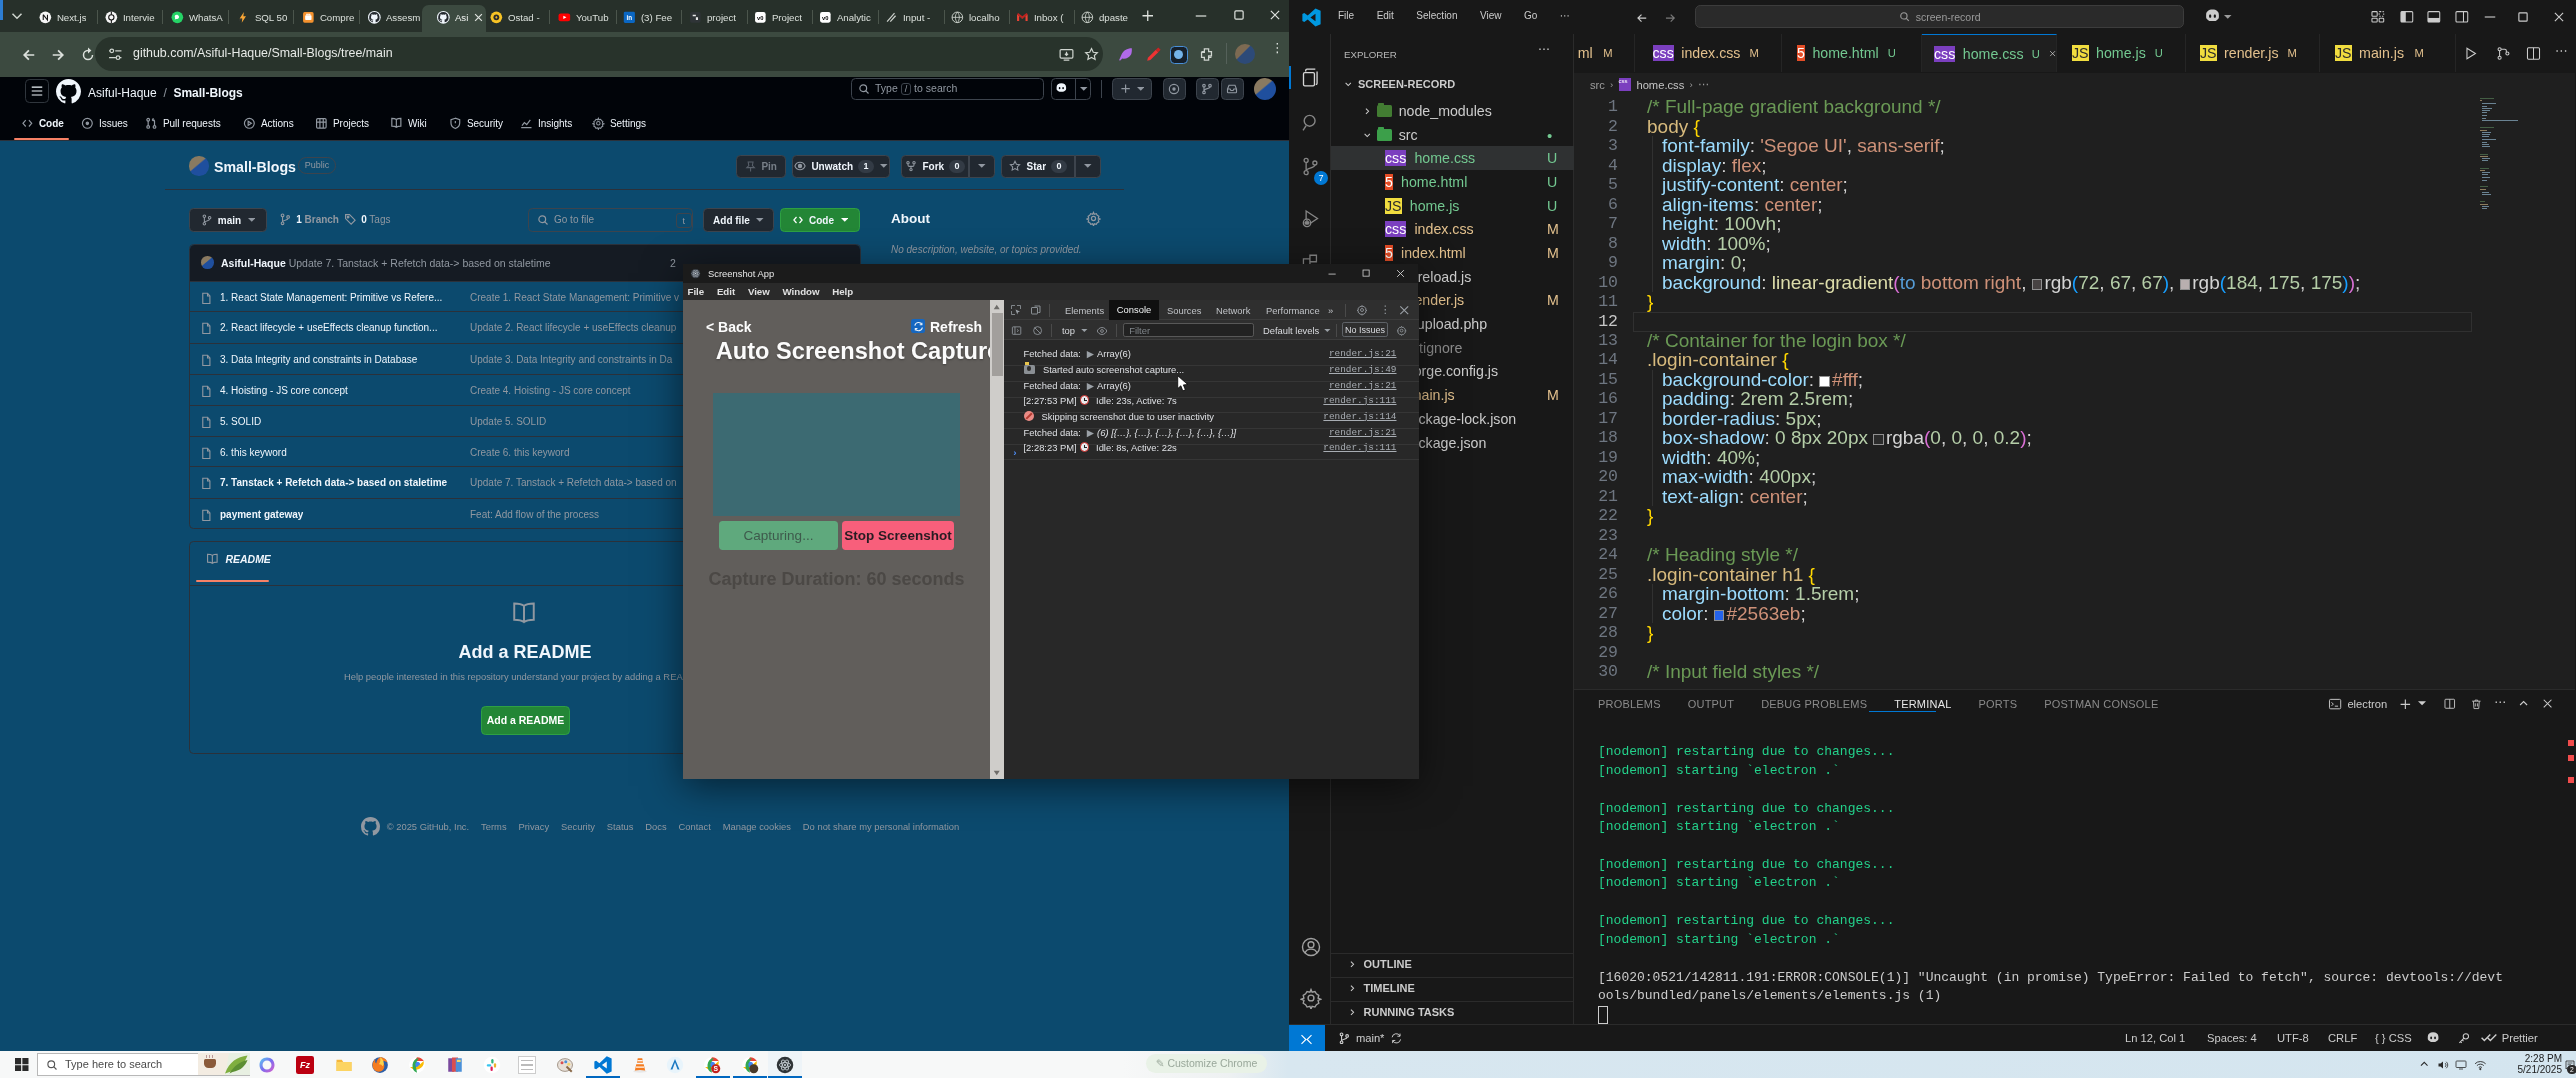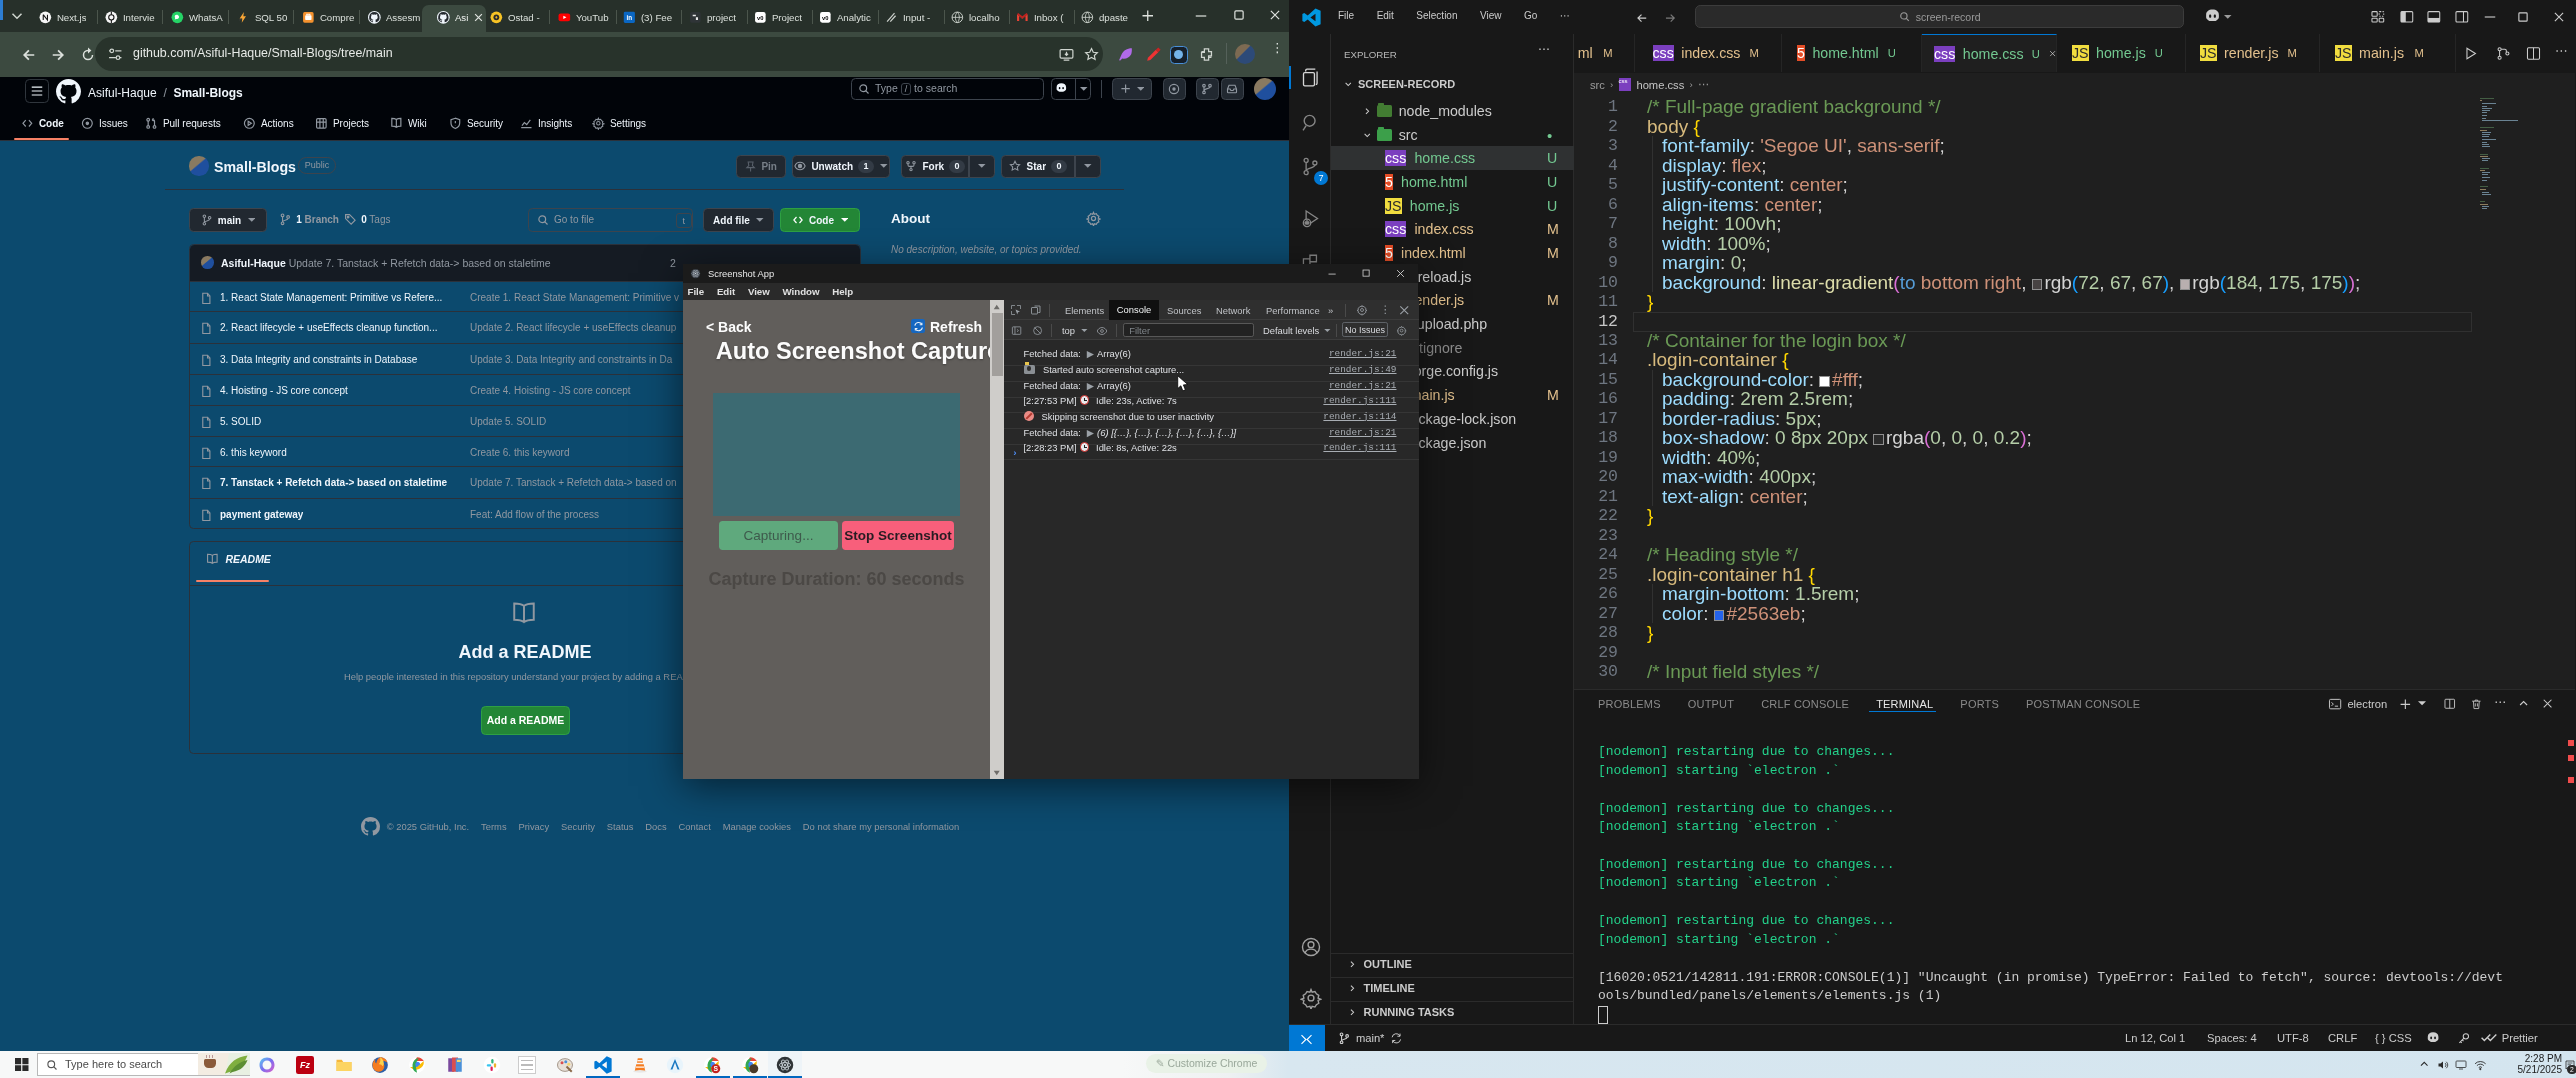--- a/index.html
+++ b/index.html
@@ -910,21 +910,21 @@
     <div class="a" style="left:1191px;top:201px;width:5.2px;height:1.3px;background:#4e6e4e;opacity:.8;"></div>
     <div class="a" style="left:1191px;top:204px;width:7.5px;height:1.3px;background:#a8946e;opacity:.8;"></div>
     <div class="a" style="left:1193px;top:206px;width:6.7px;height:1.3px;background:#7d9cb0;opacity:.8;"></div>
     <div class="a" style="left:1193px;top:208px;width:5.2px;height:1.3px;background:#7d9cb0;opacity:.8;"></div>
     <div class="a" style="left:1191px;top:210px;width:0px;height:1.3px;background:#a8946e;opacity:.8;"></div>
 
   <div class="a" style="left:285px;top:689px;width:1001px;height:335px;background:#181818;border-top:0.7px solid #2b2b2b;"></div>
   <div class="a flex" style="left:309px;top:689px;height:30px;gap:27px;font-size:11px;color:#8a8a8a;letter-spacing:0.2px;">
         <span>PROBLEMS</span>
         <span>OUTPUT</span>
-        <span>CRLF CONSOLE</span>
+        <span>DEBUG PROBLEMS</span>
         <span style="color:#e7e7e7;">TERMINAL</span>
         <span>PORTS</span>
         <span>POSTMAN CONSOLE</span>
       </div>
   <div class="a" style="left:580px;top:711px;width:67px;height:1.1px;background:#0078d4;"></div>
   <div class="a flex" style="left:1039px;top:689px;height:30px;gap:0;color:#cccccc;">
     <svg width="14.2" height="14.2" viewBox="0 0 24 24" fill="none" stroke="#cccccc" stroke-width="1.6">
           <rect x="2.5" y="4" width="19" height="16" rx="2"></rect>
           <path d="M6 9l3 3-3 3M11.5 15.5H17"></path>
         </svg>

